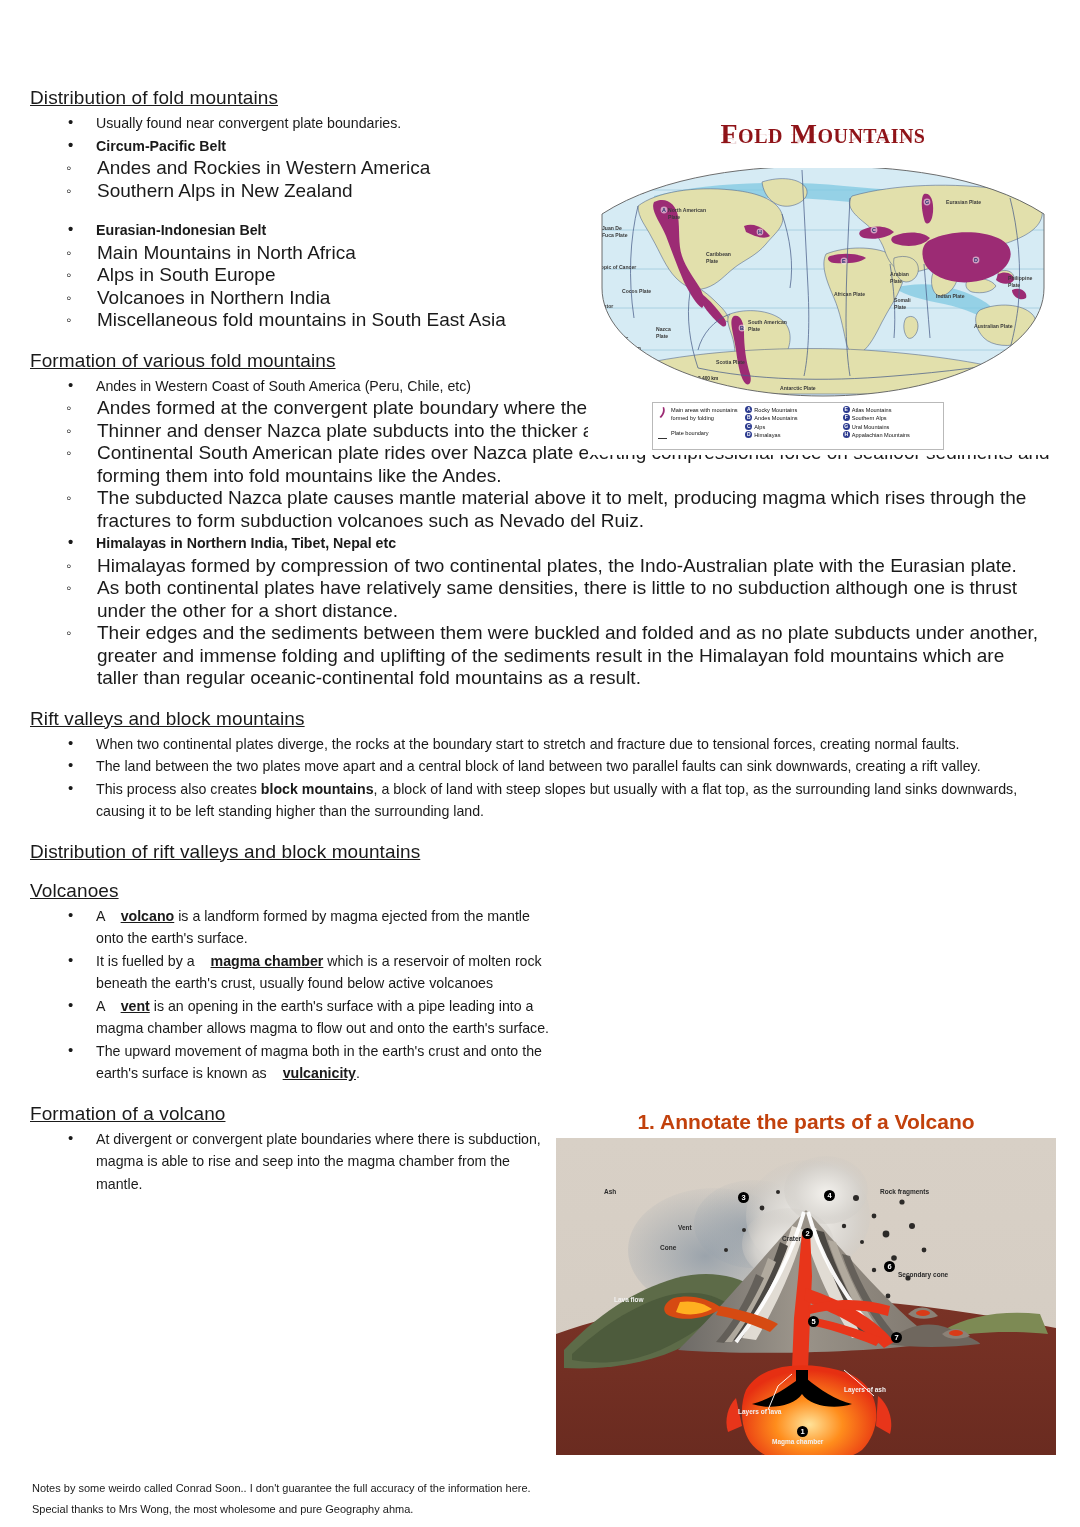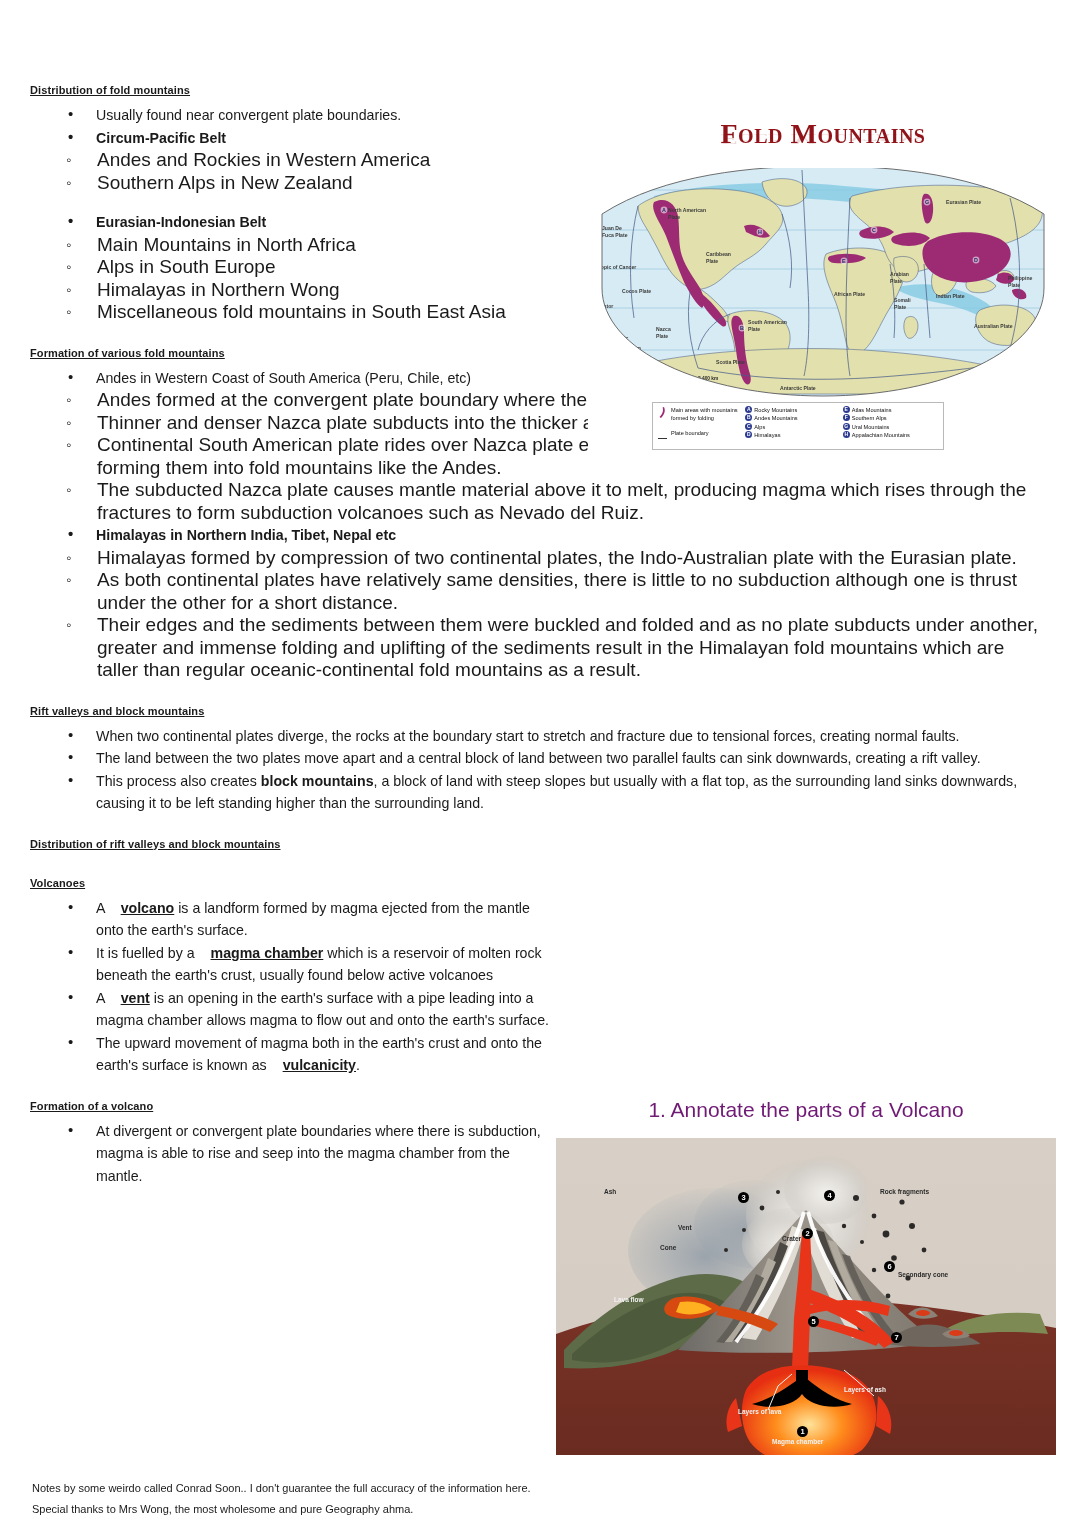--- a/index.html
+++ b/index.html
@@ -20,24 +20,24 @@
     padding: 0;
   }
 
   
   .doc {
     position: absolute;
     left: 30px; top: 72px;
     width: 1020px;
   }
   h2.sec {
-    font-size: 11px;
-    font-weight: bold;
+    font-size: 19px;
+    font-weight: normal;
     text-decoration: underline;
-    margin: 8px 0 4px 0;
+    margin: 16px 0 4px 0;
     letter-spacing: 0.1px;
     line-height: 20px;
   }
   .block { margin-bottom: 19px; }
   .block.narrow { width: 520px; }
 
   ul.l1 { list-style: none; margin: 0; padding: 0; }
 
   li.b1 {
     position: relative;
@@ -149,25 +149,25 @@
   }
 
   
   .fig-volc {
     position: absolute;
     left: 556px; top: 1090px;
     width: 500px; height: 365px;
     background: #ffffff;
   }
   .volc-title {
-    position: absolute; left: 0; top: 8px; width: 500px;
+    position: absolute; left: 0; top: 20px; width: 500px;
     text-align: center;
     font-size: 21px;
-    font-weight: normal;
-    color: #701a75;
+    font-weight: bold;
+    color: #c2410c;
   }
   .volc-img {
     position: absolute;
     left: 0; top: 48px;
     width: 500px; height: 317px;
     background: #d6cec4;
     overflow: hidden;
   }
   .volc-svg { display: block; }
   .vlab {
@@ -199,21 +199,21 @@
       <div class="block">
         <h2 class="sec">Distribution of fold mountains</h2>
         <ul class="l1">
           <li class="b1">Usually found near convergent plate boundaries.</li>
           <li class="b1" style="font-weight: bold;">Circum-Pacific Belt</li>
           <li class="b2">Andes and Rockies in Western America</li>
           <li class="b2">Southern Alps in New Zealand</li>
           <li class="b1" style="font-weight: bold; margin-top: 17px;">Eurasian-Indonesian Belt</li>
           <li class="b2">Main Mountains in North Africa</li>
           <li class="b2">Alps in South Europe</li>
-          <li class="b2">Himalayas in Northern Wong</li>
+          <li class="b2">Volcanoes in Northern India</li>
           <li class="b2">Miscellaneous fold mountains in South East Asia</li>
         </ul>
       </div>
       <div class="block">
         <h2 class="sec">Formation of various fold mountains</h2>
         <ul class="l1">
           <li class="b1" style="font-weight: normal;">Andes in Western Coast of South America (Peru, Chile, etc)</li>
           <li class="b2">Andes formed at the convergent plate boundary where the Nazca plate subducts into the South American plate.</li>
           <li class="b2">Thinner and denser Nazca plate subducts into the thicker and lighter South American plate.</li>
           <li class="b2">Continental South American plate rides over Nazca plate exerting compressional force on seafloor sediments and forming them into fold mountains like the Andes.</li>

